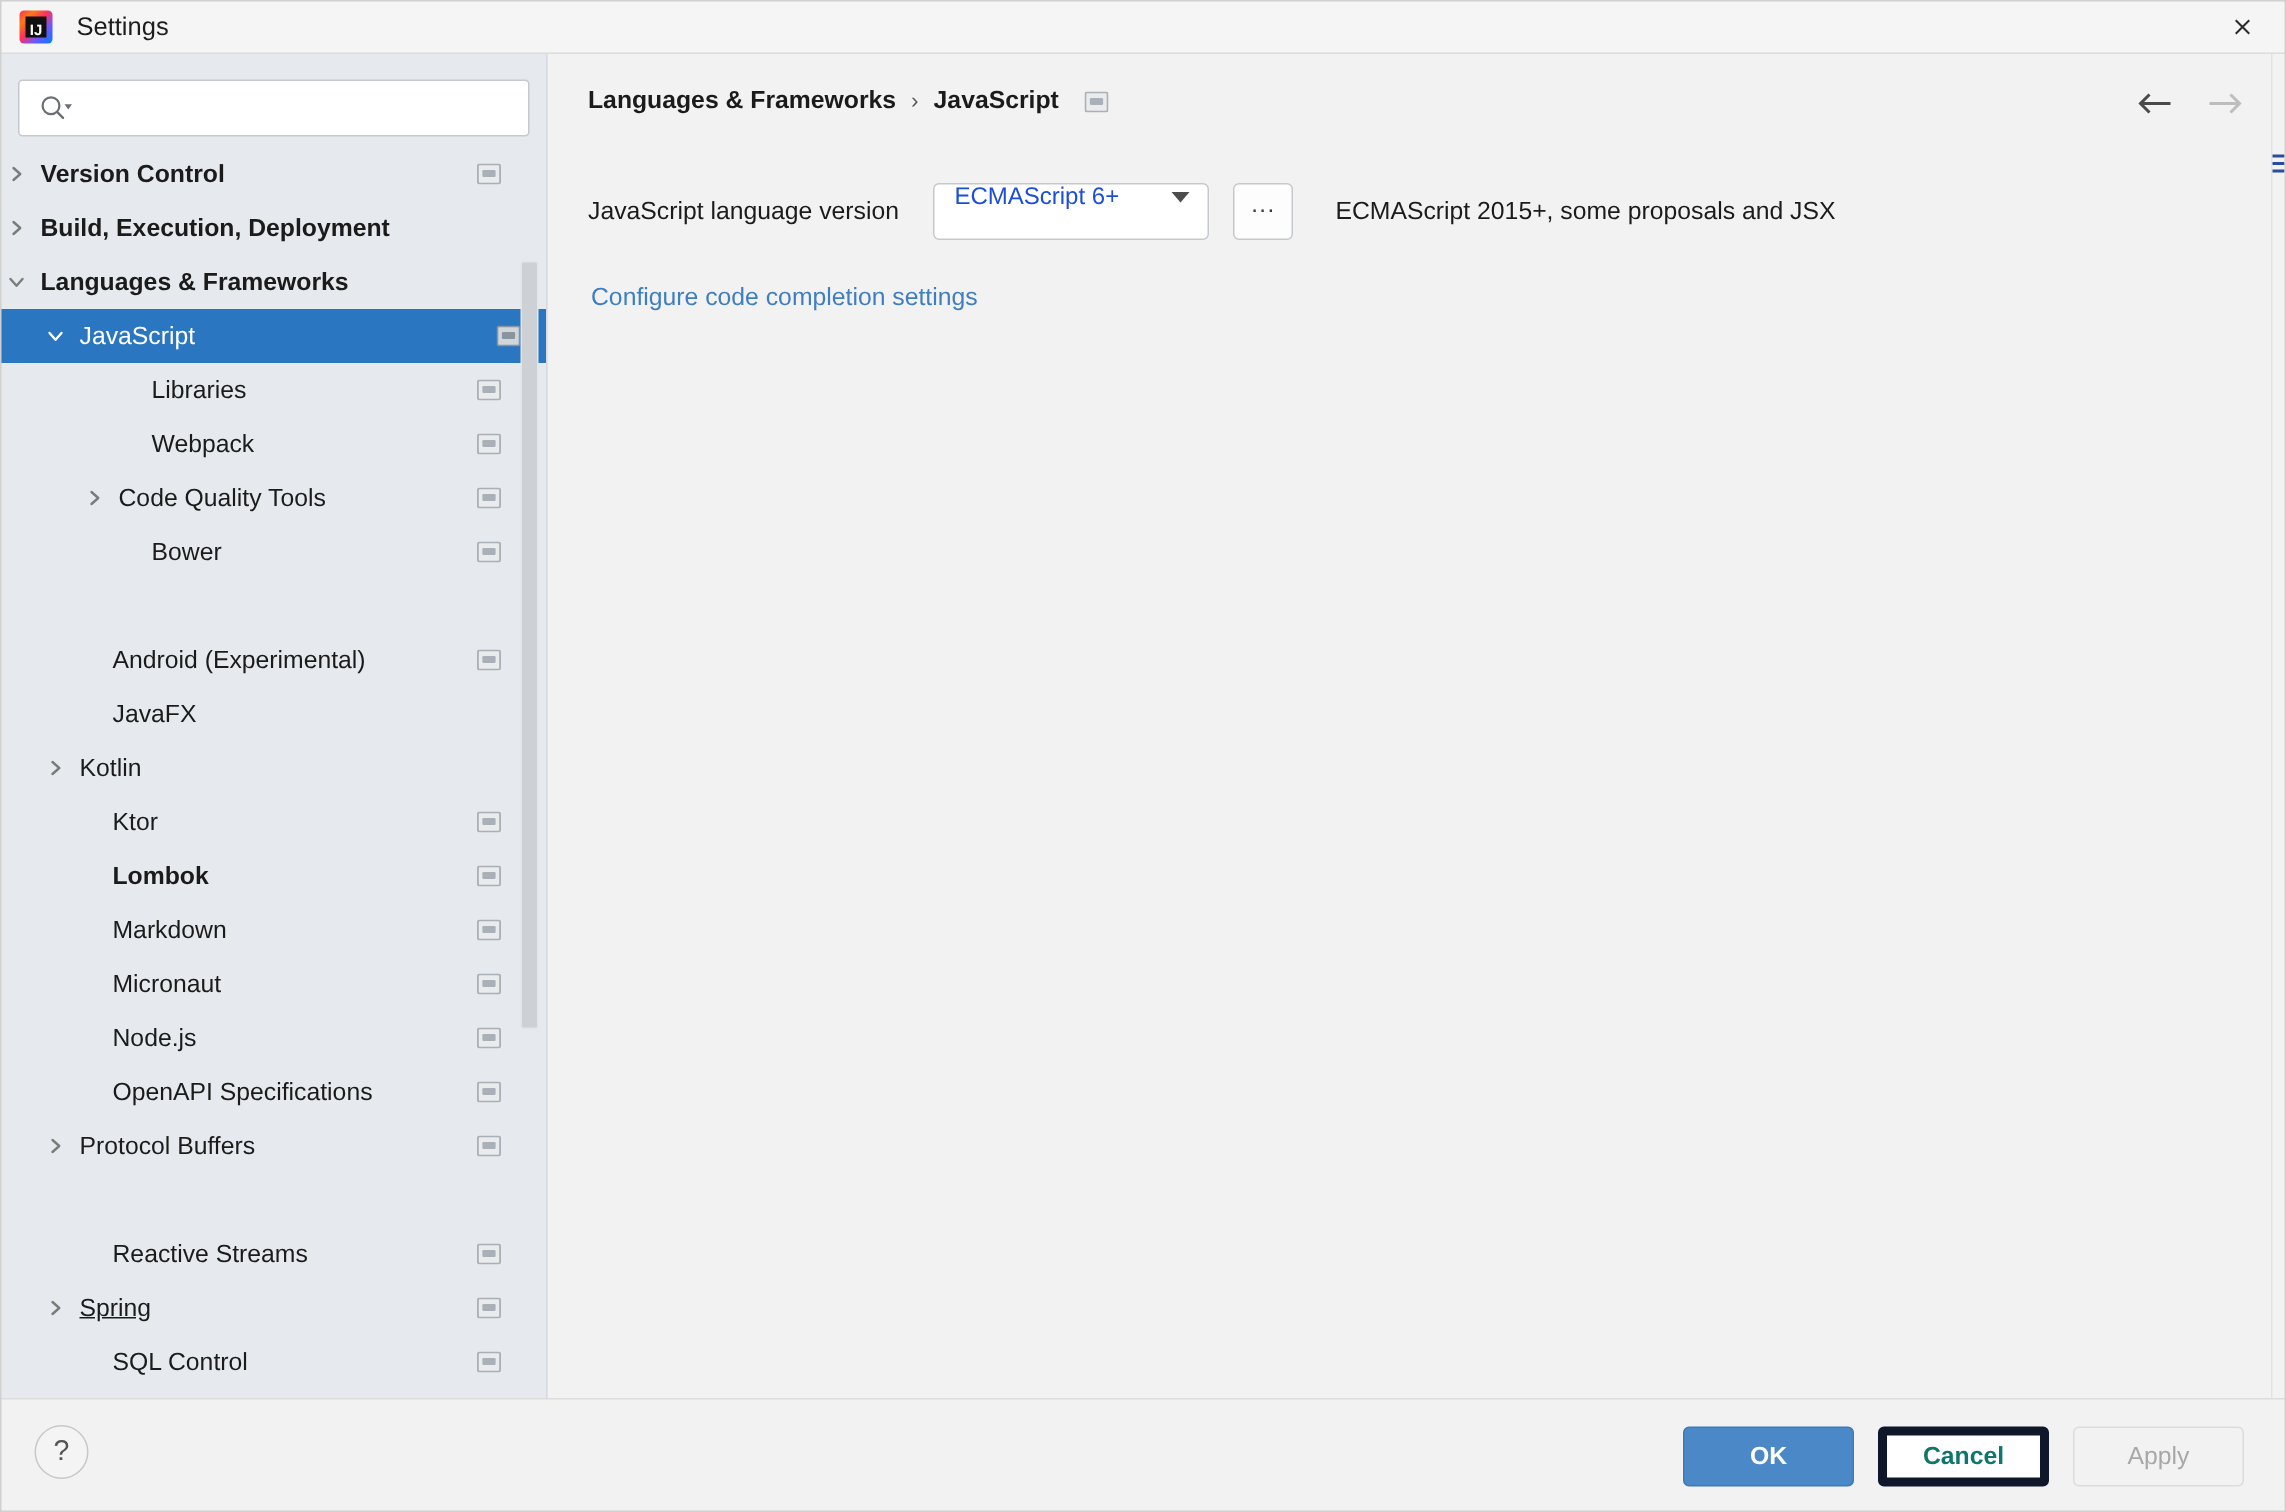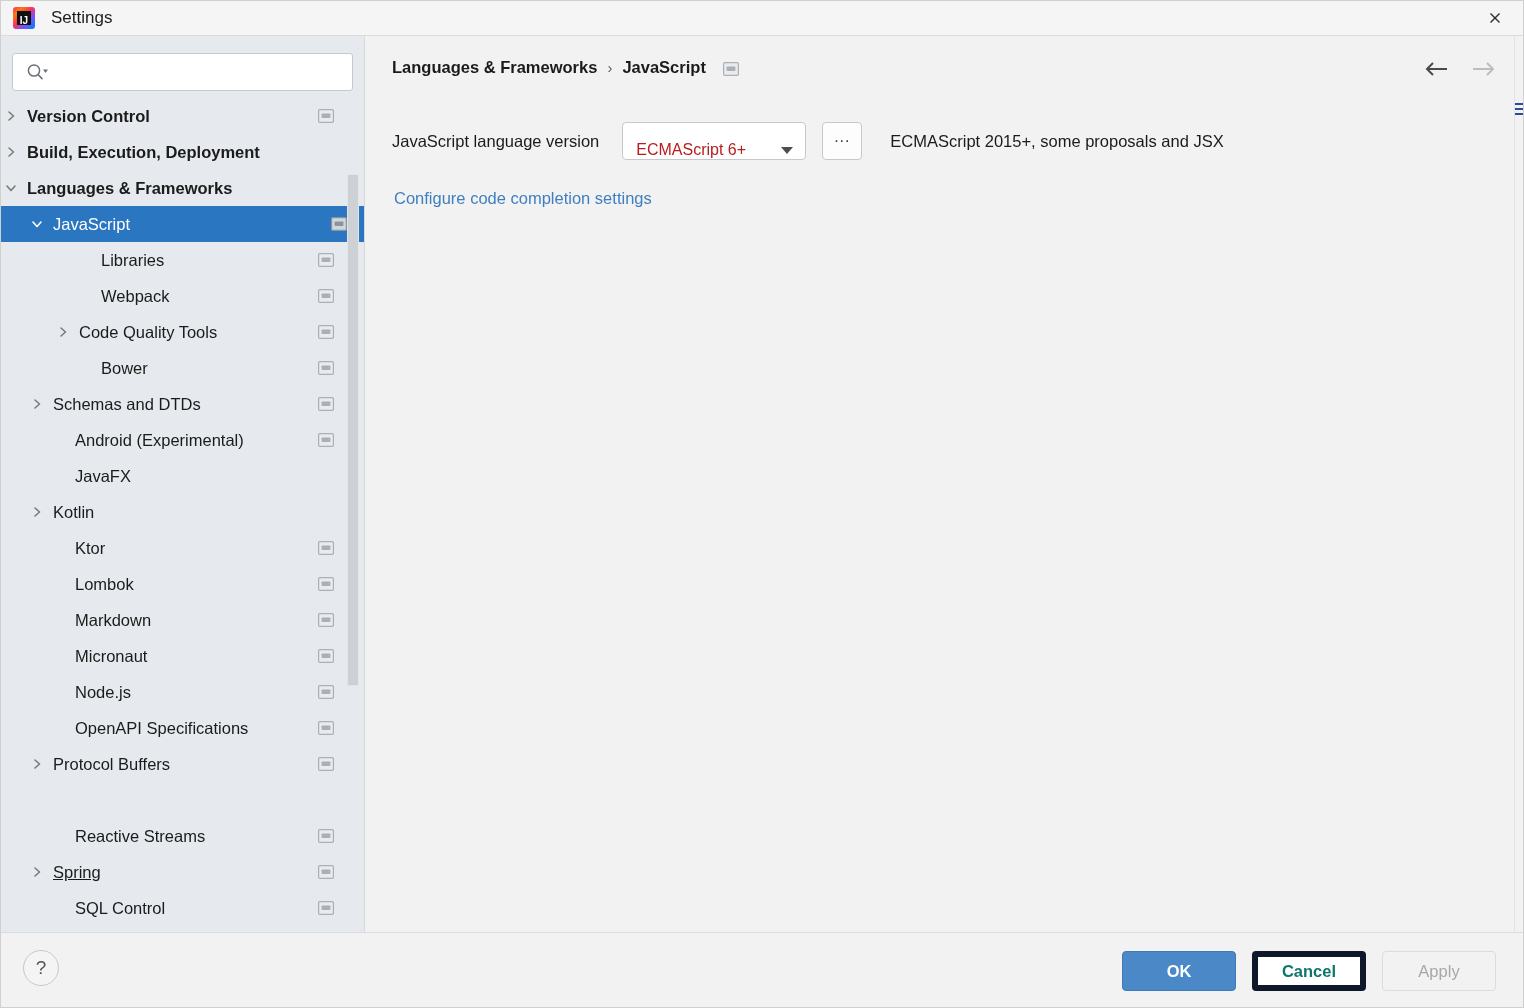--- a/index.html
+++ b/index.html
@@ -144,23 +144,23 @@
     position: absolute; left: 26px; top: 86px;
     display: flex; align-items: center;
   }
   #version-label { font-size: 16.5px; color: #1b1b1b; }
   #version-combo {
     margin-left: 23px;
     width: 184px; height: 38px;
     background: #ffffff;
     border: 1px solid #c5c9ce;
     border-radius: 4px;
-    display: flex; align-items: flex-end;
+    display: flex; align-items: flex-start;
     padding: 0 10px 0 13px;
-    font-size: 16px; color: #b91c1c;
+    font-size: 16px; color: #1d4ed8;
     cursor: pointer;
   }
   #version-combo .combo-text { flex: 1 1 auto; }
   #version-combo .combo-arrow { flex: none; margin-left: 6px; }
   #ellipsis-button {
     margin-left: 16px;
     width: 40px; height: 38px;
     background: #fdfdfd;
     border: 1px solid #c5c9ce;
     border-radius: 4px;
@@ -352,35 +352,20 @@
         <div style="width: 74px; flex: 0 0 auto;"></div>
         <div class="twisty"></div>
         <div class="tree-label" style="padding-left: 5px;">Bower</div>
         <div class="scope-icon">
           <svg width="16" height="14" viewBox="0 0 16 14" aria-hidden="true">
             <rect x="0.6" y="0.6" width="14.8" height="12.8" rx="1.2" fill="#e9ebed" stroke="#a9b0b7" stroke-width="1.2"></rect>
             <rect x="3.6" y="4.4" width="8.8" height="4.6" rx="0.8" fill="#a9b0b7"></rect>
           </svg>
         </div>
       </div>
-      <div class="tree-row" style="top: 288px;">
-        <div style="width: 26px; flex: 0 0 auto;"></div>
-        <div class="twisty">
-          <svg width="12" height="12" viewBox="0 0 12 12" aria-hidden="true">
-            <path d="M4 2 L8.5 6 L4 10" stroke="#7b7b7b" stroke-width="1.6" fill="none" stroke-linecap="round" stroke-linejoin="round"></path>
-          </svg>
-        </div>
-        <div class="tree-label" style="padding-left: 5px;">Schemas and DTDs</div>
-        <div class="scope-icon">
-          <svg width="16" height="14" viewBox="0 0 16 14" aria-hidden="true">
-            <rect x="0.6" y="0.6" width="14.8" height="12.8" rx="1.2" fill="#e9ebed" stroke="#a9b0b7" stroke-width="1.2"></rect>
-            <rect x="3.6" y="4.4" width="8.8" height="4.6" rx="0.8" fill="#a9b0b7"></rect>
-          </svg>
-        </div>
-      </div>
       <div class="tree-row" style="top: 324px;">
         <div style="width: 48px; flex: 0 0 auto;"></div>
         <div class="twisty"></div>
         <div class="tree-label" style="padding-left: 5px;">Android (Experimental)</div>
         <div class="scope-icon">
           <svg width="16" height="14" viewBox="0 0 16 14" aria-hidden="true">
             <rect x="0.6" y="0.6" width="14.8" height="12.8" rx="1.2" fill="#e9ebed" stroke="#a9b0b7" stroke-width="1.2"></rect>
             <rect x="3.6" y="4.4" width="8.8" height="4.6" rx="0.8" fill="#a9b0b7"></rect>
           </svg>
         </div>
@@ -408,21 +393,21 @@
         <div class="scope-icon">
           <svg width="16" height="14" viewBox="0 0 16 14" aria-hidden="true">
             <rect x="0.6" y="0.6" width="14.8" height="12.8" rx="1.2" fill="#e9ebed" stroke="#a9b0b7" stroke-width="1.2"></rect>
             <rect x="3.6" y="4.4" width="8.8" height="4.6" rx="0.8" fill="#a9b0b7"></rect>
           </svg>
         </div>
       </div>
       <div class="tree-row" style="top: 468px;">
         <div style="width: 48px; flex: 0 0 auto;"></div>
         <div class="twisty"></div>
-        <div class="tree-label" style="padding-left: 5px;">Lombok</div>
+        <div class="tree-label" style="padding-left: 5px; font-weight: bold;">Lombok</div>
         <div class="scope-icon">
           <svg width="16" height="14" viewBox="0 0 16 14" aria-hidden="true">
             <rect x="0.6" y="0.6" width="14.8" height="12.8" rx="1.2" fill="#e9ebed" stroke="#a9b0b7" stroke-width="1.2"></rect>
             <rect x="3.6" y="4.4" width="8.8" height="4.6" rx="0.8" fill="#a9b0b7"></rect>
           </svg>
         </div>
       </div>
       <div class="tree-row" style="top: 504px;">
         <div style="width: 48px; flex: 0 0 auto;"></div>
         <div class="twisty"></div>

